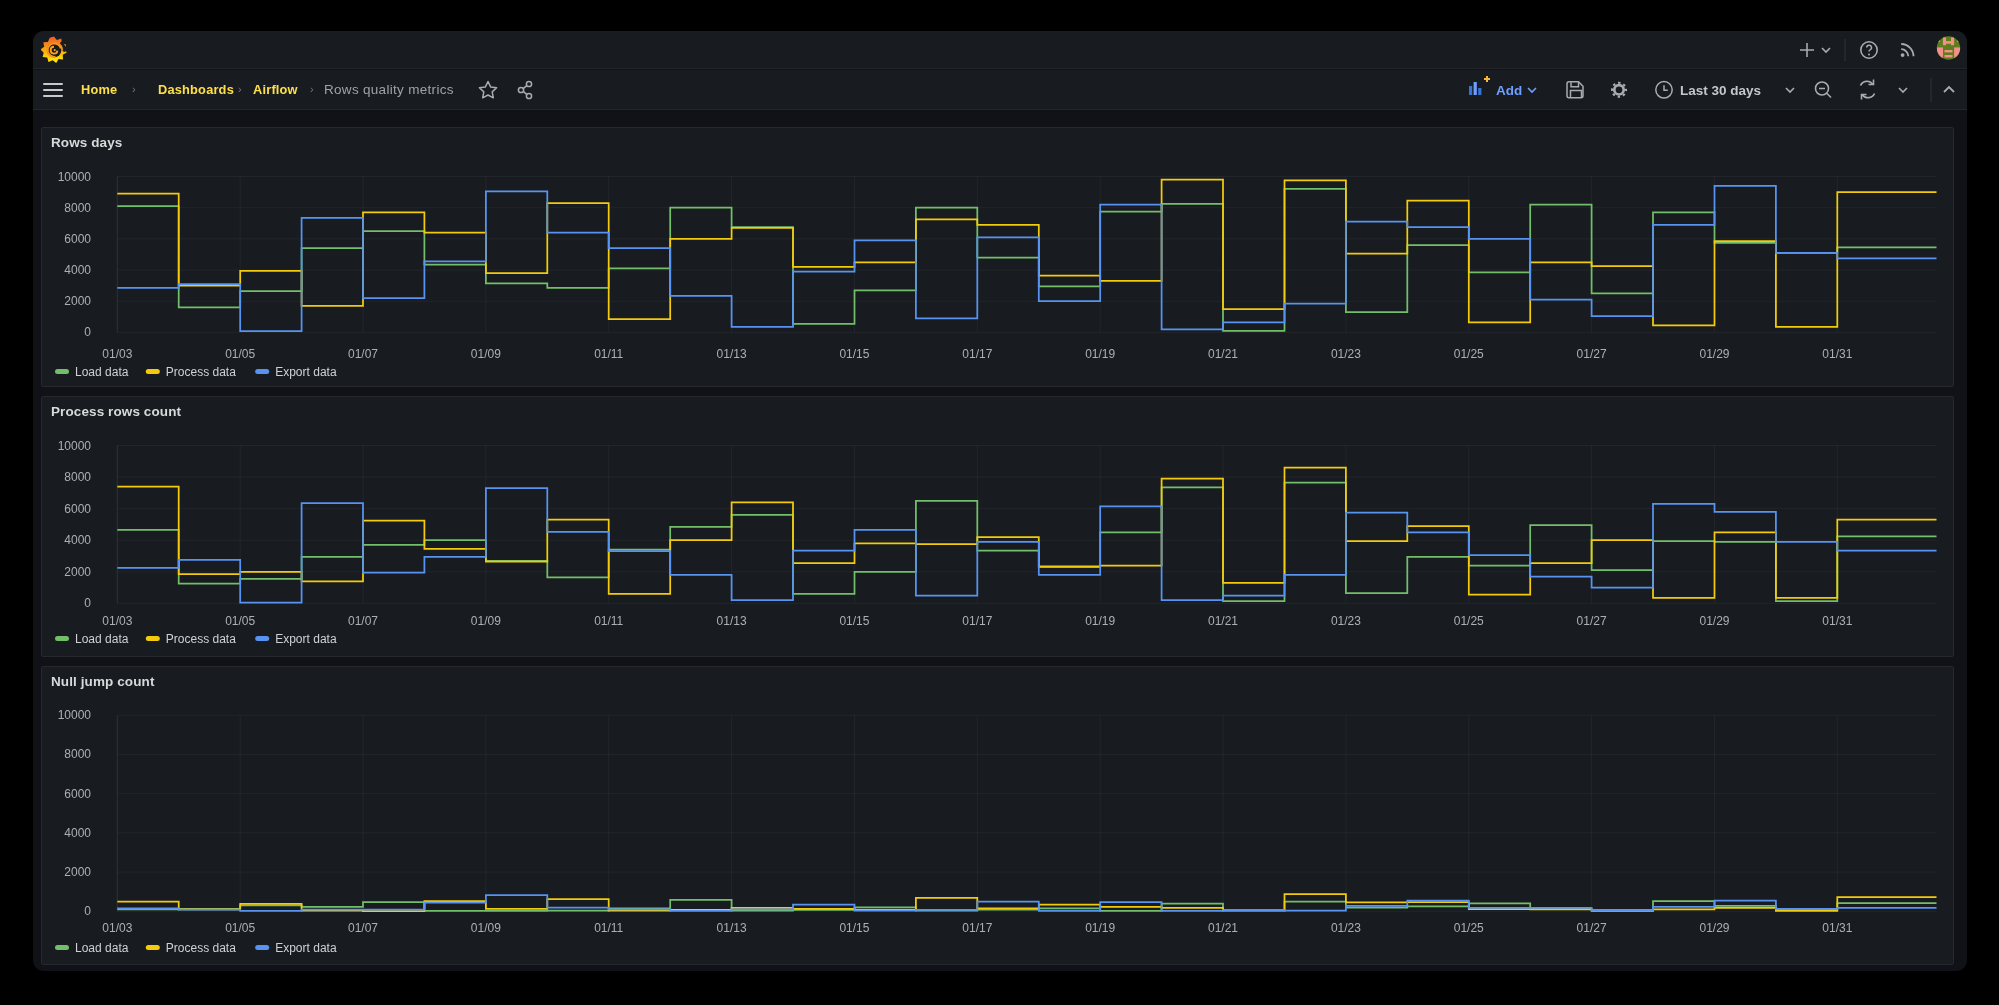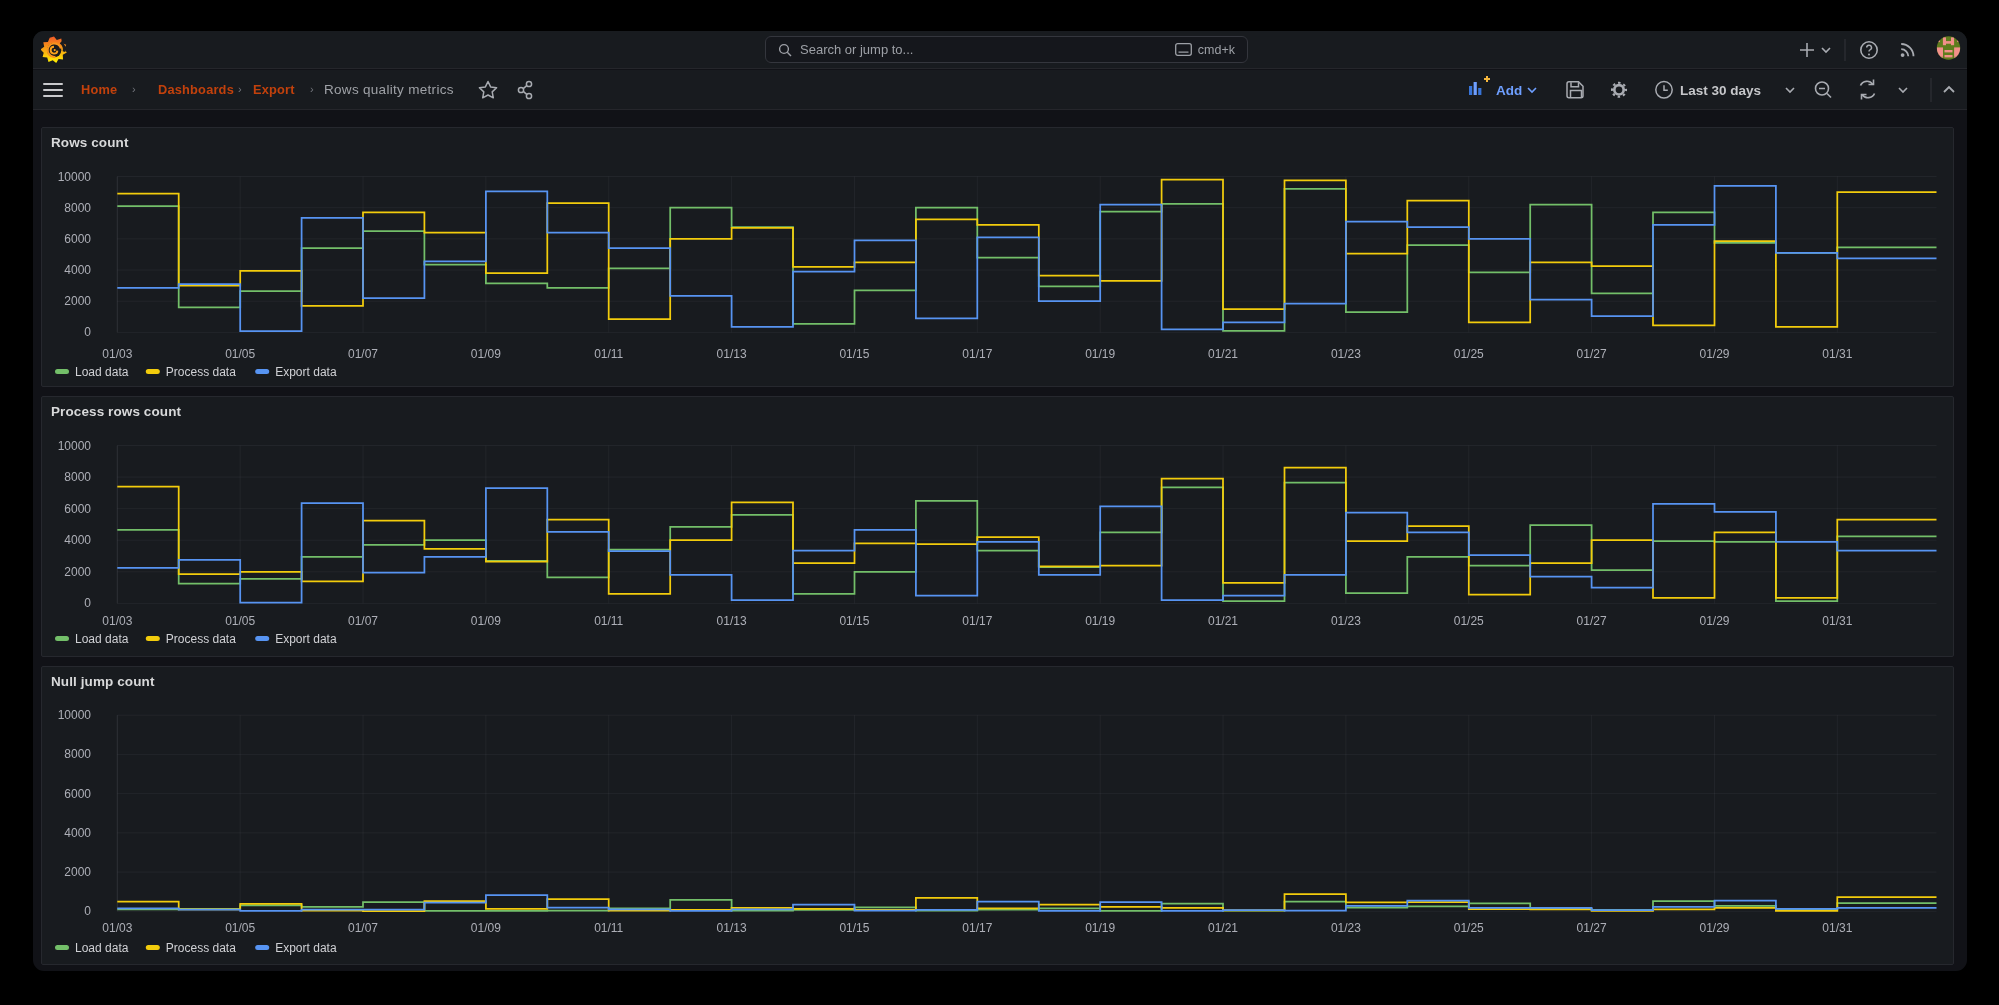--- a/index.html
+++ b/index.html
@@ -9,21 +9,21 @@
         border-bottom:1px solid #25262b; }
 .bar2 { position:absolute; left:0; top:39px; width:100%; height:40px; background:#181b1f;
         border-bottom:1px solid #25262b; }
 .panel { position:absolute; left:8px; width:1913px; background:#181b1f;
          border:1px solid #26282e; border-radius:2px; }
 .ptitle { position:absolute; left:18px; font-size:13.5px; font-weight:700; color:#d8d9da; letter-spacing:0.1px; }
 .axis { font-size:12px; fill:#adafb7; font-family:"Liberation Sans",sans-serif; }
 .leg { font-size:12px; fill:#d0d1d5; font-family:"Liberation Sans",sans-serif; }
 .sbox { position:absolute; left:732px; top:5px; width:483px; height:27px; background:#15171c;
         border:1px solid #34363d; border-radius:6px; display:flex; align-items:center; color:#9da0a6; font-size:13px; }
-.crumb { position:absolute; top:51px; font-size:12.8px; color:#c2410c; font-weight:700; letter-spacing:0.2px; }
+.crumb { position:absolute; top:51px; font-size:12.8px; color:#fde047; font-weight:700; letter-spacing:0.2px; }
 .crumbsep { position:absolute; top:52px; font-size:11px; color:#73767d; }
 svg { position:absolute; left:0; top:0; }
 </style></head><body>
 <div id="win">
   <div class="bar1"></div>
   <div class="bar2"></div>
 
   <svg width="26" height="28" style="left:8px;top:4px" viewBox="0 0 26 28">
     <defs>
         <linearGradient id="glg" x1="0" y1="1" x2="0" y2="0">
@@ -34,32 +34,20 @@
     <path d="M13 1.5 L15.8 5 L20.3 3.6 L20.9 8.3 L25.2 9.8 L23 13.9 L25.8 17.6 L21.8 19.8 L22 24.4 L17.6 24.1 L15.2 28 L11.7 25.2 L7.5 26.9 L6.2 22.5 L1.6 22.1 L2.7 17.7 L-0.6 14.4 L3.2 11.8 L2.3 7.2 L6.9 7 L8.7 2.8 Z" fill="url(#glg)"></path>
     <g fill="none">
       <circle cx="13.2" cy="15.2" r="7.1" fill="#181b1f" stroke="none"></circle>
       <path d="M19.6 7.4 a9 9 0 0 1 3.4 9.2" stroke="#181b1f" stroke-width="2.7"></path>
       <path d="M19.9 13.6 A6.7 6.7 0 1 0 14.5 21.8" stroke="#f7941e" stroke-width="2"></path>
       <path d="M13.0 11.8 A3.4 3.4 0 1 0 16.4 15.6" stroke="#f9a11b" stroke-width="1.9"></path>
       <circle cx="13.7" cy="15.1" r="1.1" fill="#f9a11b" stroke="none"></circle>
     </g>
   </svg>
 
-  <div class="sbox">
-    <svg width="14" height="14" style="position:static;margin-left:12px" viewBox="0 0 14 14">
-      <circle cx="6" cy="6" r="4.4" fill="none" stroke="#9da0a6" stroke-width="1.4"></circle>
-      <line x1="9.3" y1="9.3" x2="13" y2="13" stroke="#9da0a6" stroke-width="1.4"></line>
-    </svg>
-    <span style="margin-left:8px">Search or jump to...</span>
-    <span style="margin-left:auto;margin-right:12px;display:flex;align-items:center;font-size:12.5px">
-      <svg width="17" height="13" style="position:static;margin-right:6px" viewBox="0 0 17 13">
-        <rect x="0.7" y="0.7" width="15.6" height="11.6" rx="2" fill="none" stroke="#9da0a6" stroke-width="1.3"></rect>
-        <line x1="3.5" y1="9.2" x2="13.5" y2="9.2" stroke="#9da0a6" stroke-width="1.2"></line>
-      </svg>cmd+k</span>
-  </div>
 
   <svg width="170" height="38" style="left:1764px;top:0" viewBox="0 0 170 38">
     <g stroke="#a8abb1" stroke-width="1.6" fill="none">
       <line x1="3" y1="19" x2="17" y2="19"></line>
         <line x1="10" y1="12" x2="10" y2="26"></line>
       <polyline points="25,17 29,21 33,17"></polyline>
       <line x1="48" y1="8" x2="48" y2="30" stroke="#33353a" stroke-width="1"></line>
       <circle cx="72" cy="19" r="8.2"></circle>
     </g>
     <path d="M69.7 16.6 a2.4 2.4 0 1 1 3.3 2.25 c-0.75 0.3 -1 0.75 -1 1.65" stroke="#a8abb1" stroke-width="1.5" fill="none"></path>
@@ -94,21 +82,21 @@
     <g stroke="#c9cacd" stroke-width="2" stroke-linecap="round">
       <line x1="1" y1="4" x2="19" y2="4"></line>
         <line x1="1" y1="10" x2="19" y2="10"></line>
         <line x1="1" y1="16" x2="19" y2="16"></line>
     </g>
   </svg>
   <div class="crumb" style="left:48px">Home</div>
   <div class="crumbsep" style="left:99px">›</div>
   <div class="crumb" style="left:125px">Dashboards</div>
   <div class="crumbsep" style="left:205px">›</div>
-  <div class="crumb" style="left:220px">Export</div>
+  <div class="crumb" style="left:220px">Airflow</div>
   <div class="crumbsep" style="left:277px">›</div>
   <div class="crumb" style="left:291px;color:#9fa2a7;font-weight:400;font-size:13.5px;letter-spacing:0.3px;top:50.5px">Rows quality metrics</div>
   <svg width="80" height="22" style="left:444px;top:48px" viewBox="0 0 80 22">
     <path d="M11 2.5 l2.6 5.4 6 0.8 -4.4 4.2 1.1 5.9 -5.3 -2.8 -5.3 2.8 1.1 -5.9 -4.4 -4.2 6 -0.8 Z" fill="none" stroke="#a8abb1" stroke-width="1.5" stroke-linejoin="round"></path>
     <g fill="none" stroke="#a8abb1" stroke-width="1.5">
       <circle cx="52" cy="5" r="2.6"></circle>
         <circle cx="44" cy="11" r="2.6"></circle>
         <circle cx="52" cy="17" r="2.6"></circle>
       <line x1="46.3" y1="9.6" x2="49.7" y2="6.6"></line>
         <line x1="46.3" y1="12.4" x2="49.7" y2="15.4"></line>
@@ -148,21 +136,21 @@
       <path d="M407.5 23.5 a 7 7 0 0 1 -12.2 1.2"></path>
       <path d="M406.5 9.5 v5 h-5" stroke-width="1.6"></path>
       <path d="M394.5 29.5 v-5 h5" stroke-width="1.6"></path>
     </g>
     <polyline points="432,18 436,22 440,18" stroke="#a8abb1" stroke-width="1.6" fill="none"></polyline>
     <line x1="464" y1="8" x2="464" y2="32" stroke="#33353a" stroke-width="1"></line>
     <polyline points="477,22 482,17 487,22" stroke="#a8abb1" stroke-width="1.8" fill="none"></polyline>
   </svg>
 
   <div class="panel" style="top:95.5px;height:260.8px"></div>
-<div class="ptitle" style="top:104px">Rows count</div>
+<div class="ptitle" style="top:104px">Rows days</div>
 <div class="panel" style="top:364.5px;height:261.9px"></div>
 <div class="ptitle" style="top:373px">Process rows count</div>
 <div class="panel" style="top:634.6px;height:299.3px"></div>
 <div class="ptitle" style="top:643px">Null jump count</div>
 
   <svg width="1934" height="933" style="left:0;top:0" viewBox="0 0 1934 933">
     <line x1="84.3" y1="145.5" x2="1903.5" y2="145.5" stroke="rgba(204,204,220,0.06)" stroke-width="1"></line>
 <line x1="84.3" y1="176.68" x2="1903.5" y2="176.68" stroke="rgba(204,204,220,0.06)" stroke-width="1"></line>
 <line x1="84.3" y1="207.86" x2="1903.5" y2="207.86" stroke="rgba(204,204,220,0.06)" stroke-width="1"></line>
 <line x1="84.3" y1="239.04" x2="1903.5" y2="239.04" stroke="rgba(204,204,220,0.06)" stroke-width="1"></line>

